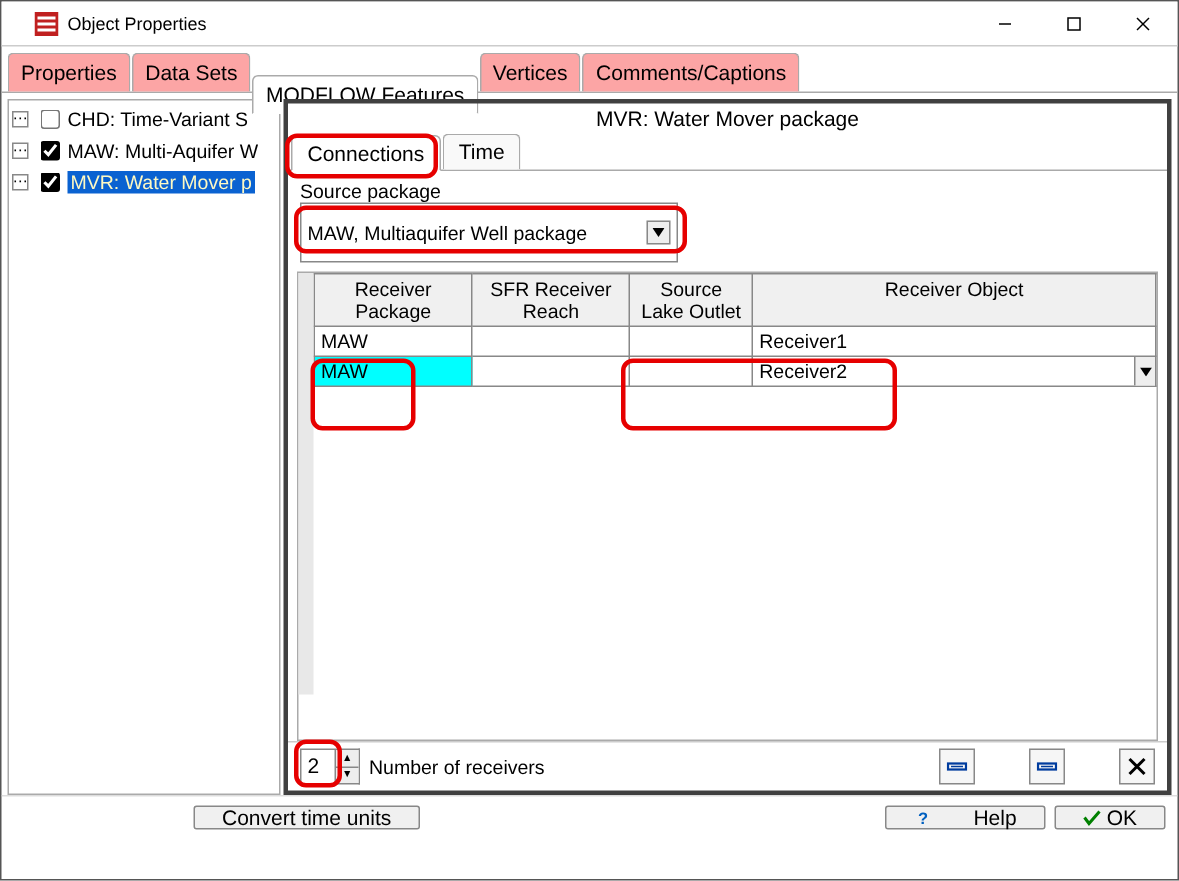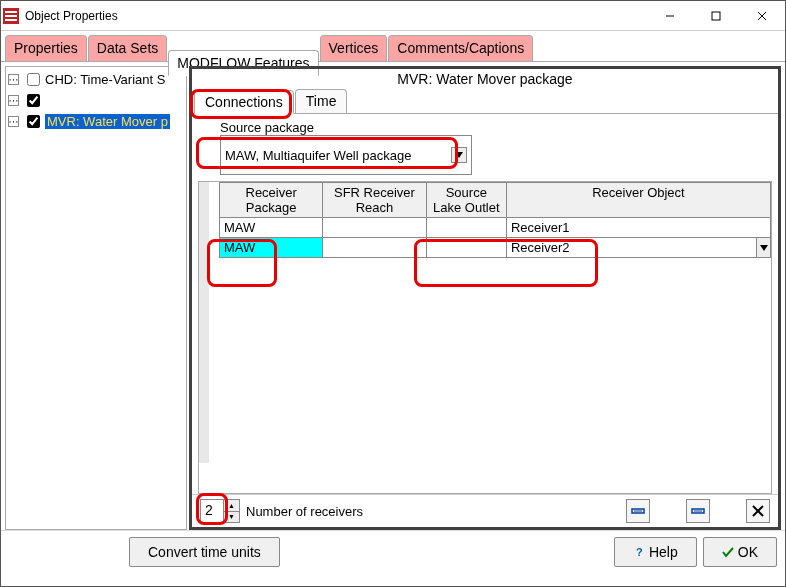--- a/index.html
+++ b/index.html
@@ -12,21 +12,21 @@
     height: 587px;
     overflow: hidden;
     border: 1px solid #555;
   }
   .titlebar {
     display: flex;
     align-items: center;
     height: 30px;
     background: #fff;
     border-bottom: 1px solid #ccc;
-    padding-left: 2px;
+    padding-left: 22px;
   }
   .titlebar-icon {
     width: 16px;
     height: 16px;
     margin-right: 6px;
   }
   .window-title { flex: 1; font-size: 12px; }
   .window-controls { display: flex; }
   .win-btn {
     width: 46px;
@@ -91,21 +91,21 @@
   }
   .checkbox {
     width: 13px;
     height: 13px;
     accent-color: #000;
     cursor: pointer;
   }
   .tree-label { font-size: 13px; overflow: hidden; text-overflow: clip; }
   .tree-item.selected .tree-label {
     background: #0a62d1;
-    color: #fde047;
+    color: #fef9c3;
     padding: 0 2px;
   }
   .right-panel {
     flex: 1;
     border: 3px solid #404040;
     margin-left: 2px;
     display: flex;
     flex-direction: column;
     position: relative;
   }
@@ -130,21 +130,20 @@
     font-size: 14px;
   }
   .sub-tab.active {
     background: #fff;
     border-bottom: 1px solid #fff;
     position: relative;
     top: 1px;
   }
   .source-pkg {
     padding: 6px 8px 2px 8px;
-    margin-left: 20px;
   }
   .dropdown {
     display: inline-flex;
     align-items: center;
     border: 1px solid #888;
     background: #fff;
     height: 40px;
     width: 252px;
     padding: 0 4px;
     cursor: pointer;
@@ -268,21 +267,21 @@
     display: inline-flex;
     align-items: center;
     justify-content: center;
     gap: 4px;
     border: 1px solid #888;
     background: #f0f0f0;
     padding: 4px 18px;
     font-size: 14px;
     cursor: pointer;
     border-radius: 2px;
-    height: 30px;
+    height: 16px;
   }
   .btn svg { width: 12px; height: 12px; }
   .hl-red {
     position: absolute;
     border: 3px solid #e60000;
     border-radius: 8px;
     pointer-events: none;
   }
 </style>
 </head>
@@ -328,20 +327,21 @@
 
   <div class="tree-panel">
     <div class="tree-item">
       <span class="expander">⋯</span>
       <input type="checkbox" class="checkbox" style="">
       <span class="tree-label">CHD: Time-Variant S</span>
     </div>
     <div class="tree-item">
       <span class="expander">⋯</span>
       <input type="checkbox" class="checkbox" checked="" style="">
+      <span class="tree-label">MAW: Multi-Aquifer W</span>
     </div>
     <div class="tree-item selected">
       <span class="expander">⋯</span>
       <input type="checkbox" class="checkbox" checked="" style="">
       <span class="tree-label">MVR: Water Mover p</span>
     </div>
   </div>
 
   <div class="right-panel">
     <div class="panel-title">MVR: Water Mover package</div>
@@ -356,21 +356,21 @@
         <span>MAW, Multiaquifer Well package</span>
         <div class="dropdown-btn">
           <svg width="8" height="6" viewBox="0 0 8 6">
               <polygon points="0,0 8,0 4,6" fill="#000"></polygon>
             </svg>
         </div>
       </div>
     </div>
 
     <div class="table-wrapper">
-      <table class="data-grid" style="margin-left:20px;">
+      <table class="data-grid" style="margin-left:10px;">
         <thead>
           <tr>
             <th style="width:72px">Receiver Package</th>
             <th style="width:72px">SFR Receiver Reach</th>
             <th style="width:56px">Source Lake Outlet</th>
             <th style="width:184px">Receiver Object</th>
           </tr>
         </thead>
         <tbody>
           <tr>
@@ -439,21 +439,21 @@
     <div class="hl-red" style="left:4px; bottom:2px; width:32px; height:32px;"></div>
   </div>
 </div>
 
 <div class="footer">
   <div class="btn convert-btn">Convert time units</div>
   <div class="btn">
     <svg viewBox="0 0 12 12">
         <text x="3" y="10" font-size="11" fill="#0060c0" font-weight="bold">?</text>
       </svg>
-    <span style="">Help</span>
+    <span style=" margin-left: 24px;">Help</span>
   </div>
   <div class="btn">
     <svg viewBox="0 0 12 12">
         <polyline points="1,6 4,10 11,2" fill="none" stroke="#008000" stroke-width="2"></polyline>
       </svg>
     <span>OK</span>
   </div>
 </div>
 
 </body></html>

